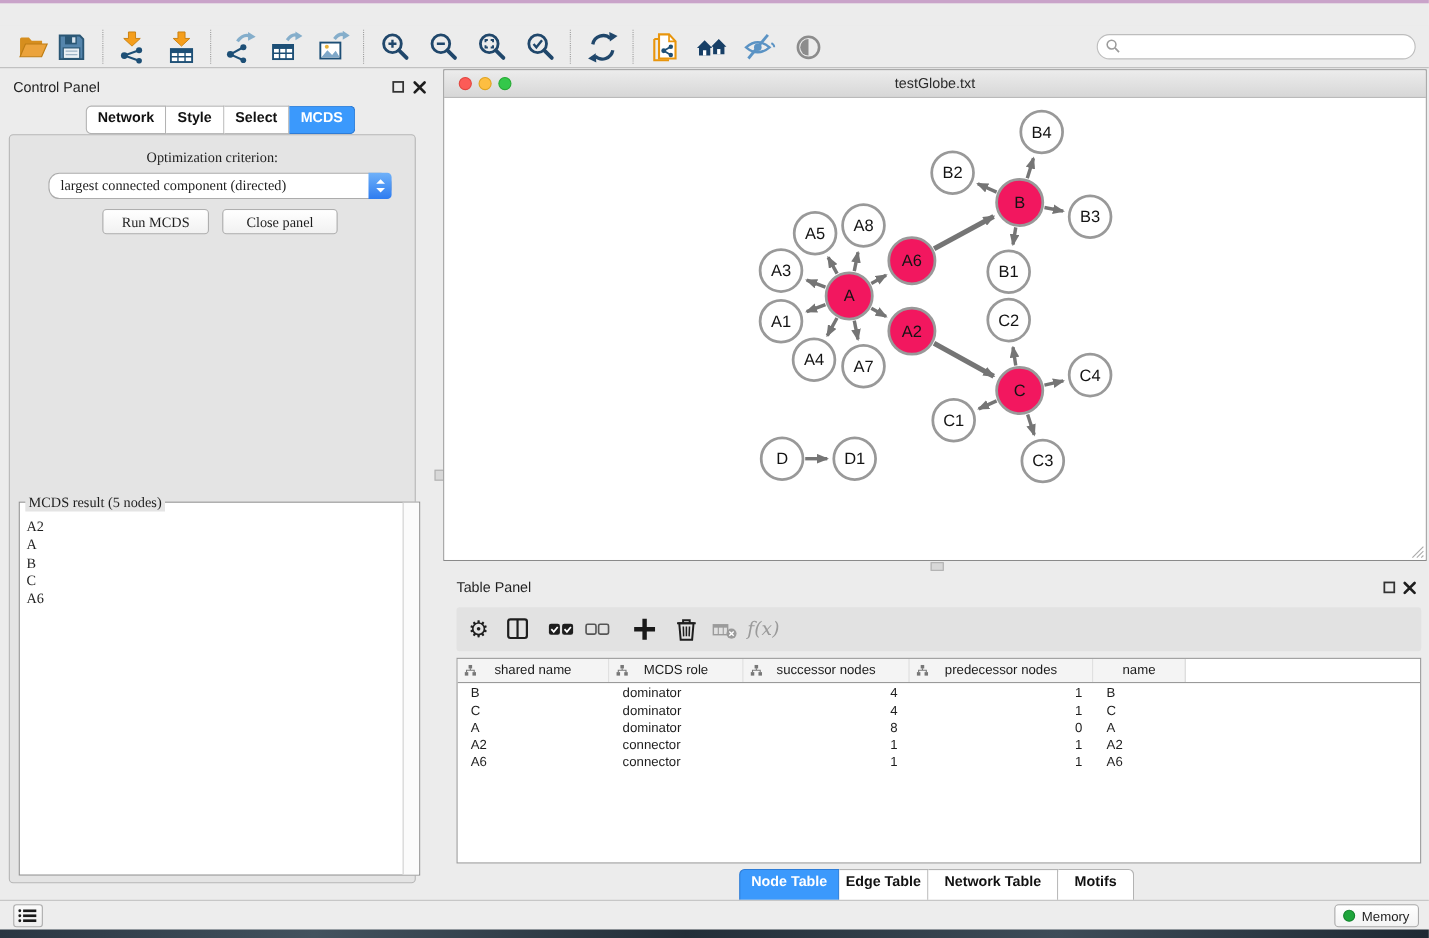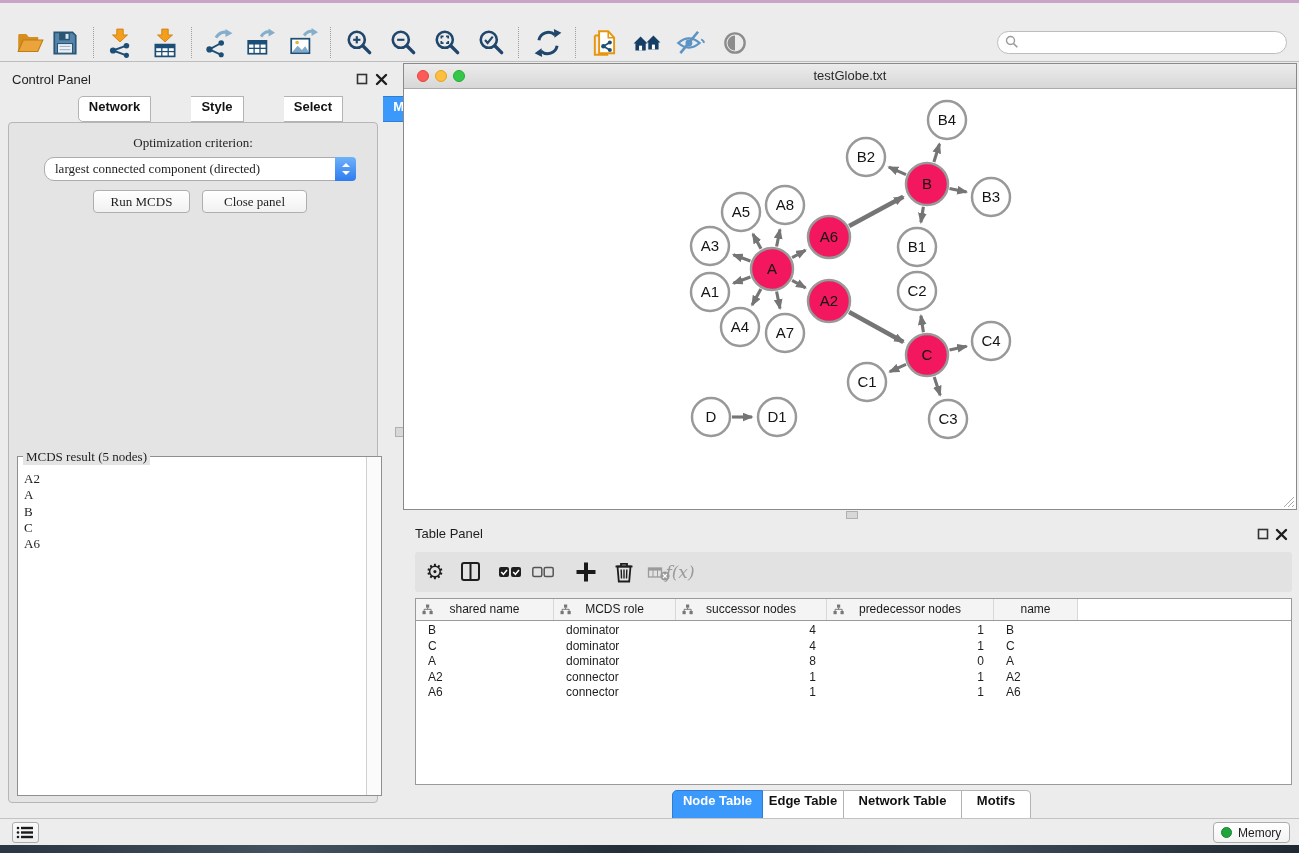--- a/index.html
+++ b/index.html
@@ -27,21 +27,21 @@
   .tb-icon { position:absolute; top:5px; width:30px; height:30px; }
   .tb-sep { position:absolute; top:4px; height:31px; width:0; border-left:1px dotted #9E9E9E; }
   .search-box { position:absolute; left:997px; top:8px; width:290px; height:23px; background:#fff;
     border:1px solid #BDBDBD; border-radius:12px; padding-left:28px; font-size:13px; outline:none; }
   .search-glass { position:absolute; left:1005px; top:12px; pointer-events:none; }
 
   
   .cp { position:absolute; left:0; top:63px; width:390px; height:755px; }
   .cp-title { position:absolute; left:12px; top:9px; font-size:13px; color:#222; }
   .win-btn { position:absolute; top:10px; width:13px; height:13px; cursor:default; }
-  .cp-tabs { position:absolute; left:78px; top:33px; height:26px; display:flex; font-size:13px;gap:40px; }
+  .cp-tabs { position:absolute; left:78px; top:33px; height:26px; display:flex; font-size:13px; }
   .tab { background:#fff; border:1px solid #B3B3B3; border-left:none; line-height:20px;
          text-align:center; color:#111; font-weight:600; }
   .tab.first { border-left:1px solid #B3B3B3; border-radius:5px 0 0 5px; }
   .tab.last { border-radius:0 5px 5px 0; }
   .tab.active { background:#3B99FC; border-color:#2E7CD6; color:#fff; }
   .cp-inner { position:absolute; left:8px; top:59px; width:370px; height:681px;
     background:#E4E4E4; border:1px solid #B6B6B6; border-radius:4px;font-family:Liberation Serif, serif; }
   .opt-label { position:absolute; top:12px; width:100%; text-align:center; font-size:13px; }
   .criterion { position:absolute; left:35px; top:34px; width:312px; height:24px; background:#fff;
     border:1px solid #ACACAC; border-radius:10px; font-size:13px; line-height:22px; padding-left:10px; }
@@ -408,21 +408,21 @@
         <line x1="14.8" y1="9.5" x2="14.5" y2="18.5" stroke="#1E1E1E" stroke-width="1.4"></line>
       </svg>
       <svg class="tp-ico" style="left:232px" viewBox="0 0 24 24">
         <rect x="1.5" y="8" width="13" height="9" fill="none" stroke="#9B9B9B" stroke-width="1.3"></rect>
         <rect x="1.5" y="8" width="13" height="2.6" fill="#9B9B9B"></rect>
         <line x1="6" y1="8" x2="6" y2="17" stroke="#9B9B9B"></line>
         <line x1="10.5" y1="8" x2="10.5" y2="17" stroke="#9B9B9B"></line>
         <circle cx="18" cy="16" r="4.6" fill="#9B9B9B"></circle>
         <path d="M16 14 l4 4 M20 14 l-4 4" stroke="#fff" stroke-width="1.3"></path>
       </svg>
-      <div class="tp-ico fx" style="left:248px; width:34px">f(x)</div>
+      <div class="tp-ico fx" style="left:262px; width:34px">f(x)</div>
     </div>
 
     <div class="tp-table">
       <div class="thead">
         <div class="th w0">
           <svg class="tree-ico" width="11" height="11" viewBox="0 0 11 11">
             <path d="M5.6 3.6 V5.3 M2.1 7 V5.3 H9.1 V7" fill="none" stroke="#777"></path>
             <rect x="4" y="0.5" width="3.2" height="3.2" fill="#777"></rect>
             <rect x="0.5" y="7" width="3.2" height="3.2" fill="#777"></rect>
             <rect x="7.5" y="7" width="3.2" height="3.2" fill="#777"></rect>

